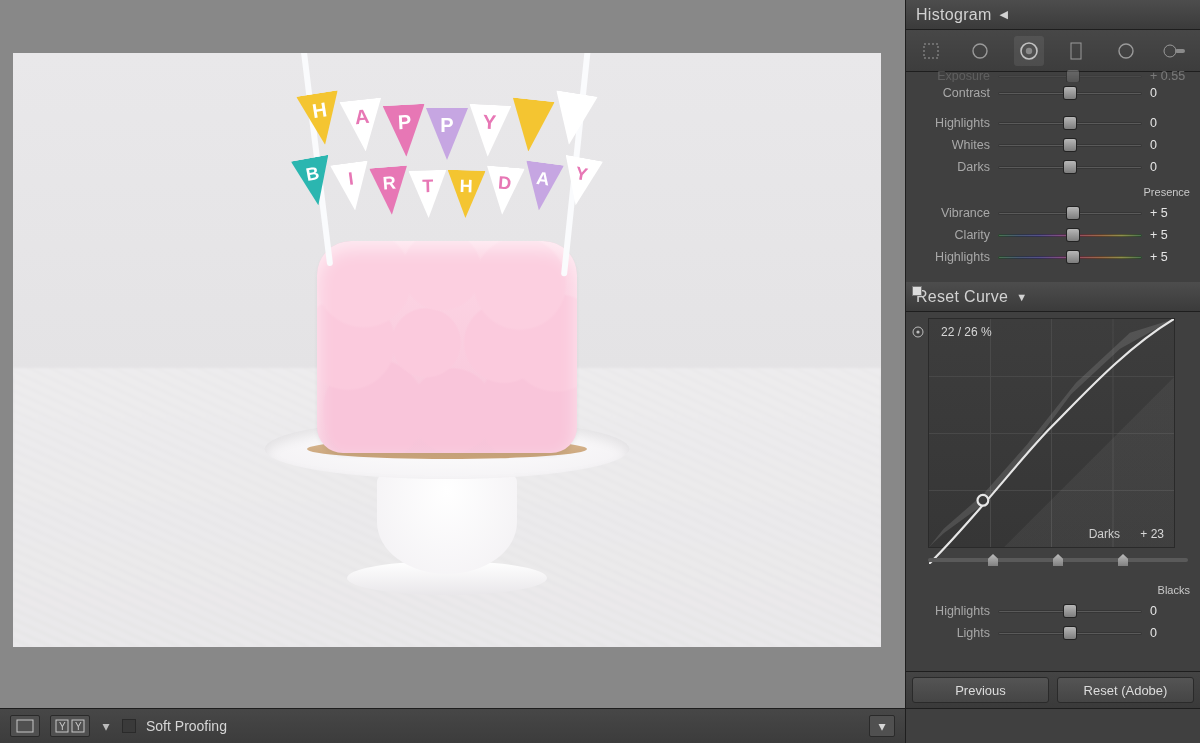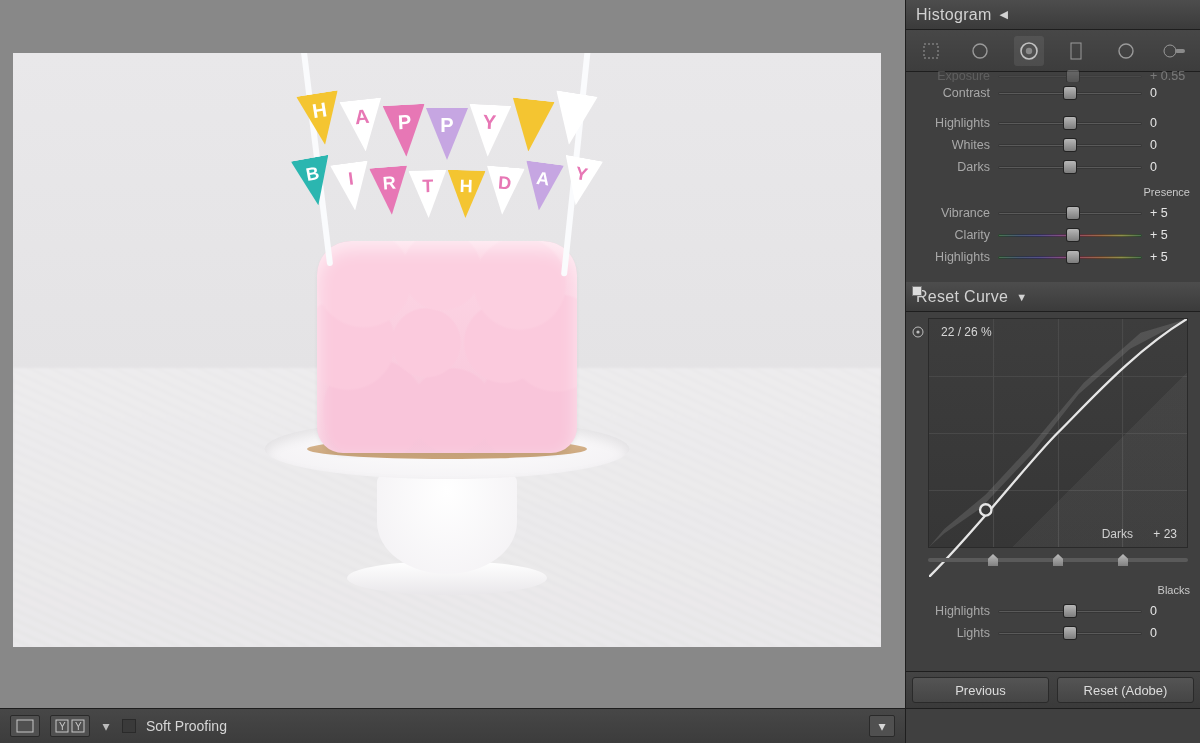--- a/index.html
+++ b/index.html
@@ -124,21 +124,21 @@
   .slider.hue .track{
     background:linear-gradient(90deg,#4a7350,#4a5a73,#55508a,#7f4f82,#96505d,#9a6a49,#8e8f4e,#4a7350);
   }
   .slider .thumb{
     position:absolute;top:1px;width:12px;height:12px;border-radius:2px;
     background:linear-gradient(#b7b7b7,#7d7d7d);transform:translateX(-50%);
     box-shadow:0 0 0 1px #222;
   }
   .section-title{text-align:right;color:#c9c9c9;font-size:11px;margin:8px 0 4px;padding-left:36px;}
   
-  .curve-box{margin:6px 12px 4px 22px;position:relative;height:230px;
+  .curve-box{margin:6px 25px 4px 22px;position:relative;height:230px;
     background:linear-gradient(#3d3d3d,#363636);border:1px solid #2a2a2a;}
   .curve-box .grid{position:absolute;inset:0;
     background:
       linear-gradient(to right,transparent 24.8%,#4a4a4a 25% 25.2%,transparent 25.4%,transparent 49.8%,#4a4a4a 50% 50.2%,transparent 50.4%,transparent 74.8%,#4a4a4a 75% 75.2%,transparent 75.4%),
       linear-gradient(to bottom,transparent 24.8%,#4a4a4a 25% 25.2%,transparent 25.4%,transparent 49.8%,#4a4a4a 50% 50.2%,transparent 50.4%,transparent 74.8%,#4a4a4a 75% 75.2%,transparent 75.4%);}
   .curve-box .hatch{position:absolute;inset:0;background:linear-gradient(135deg,transparent 64%,rgba(190,190,190,.07) 64.2%);}
   .curve-box .band{position:absolute;inset:0;clip-path:polygon(0 100%,6% 94%,20% 83%,40% 59%,58% 33%,78% 13%,100% 0,100% 0,82% 6%,60% 28%,40% 55%,22% 77%,6% 92%,0 100%);background:rgba(190,190,190,.18);} 
   .curve-box svg.curve{position:absolute;inset:0;}
   .curve-box .readout{position:absolute;top:6px;left:12px;font-size:12px;color:#d6d6d6;}
   .curve-box .rlabel{position:absolute;bottom:6px;right:54px;color:#cfcfcf;font-size:12px;}

